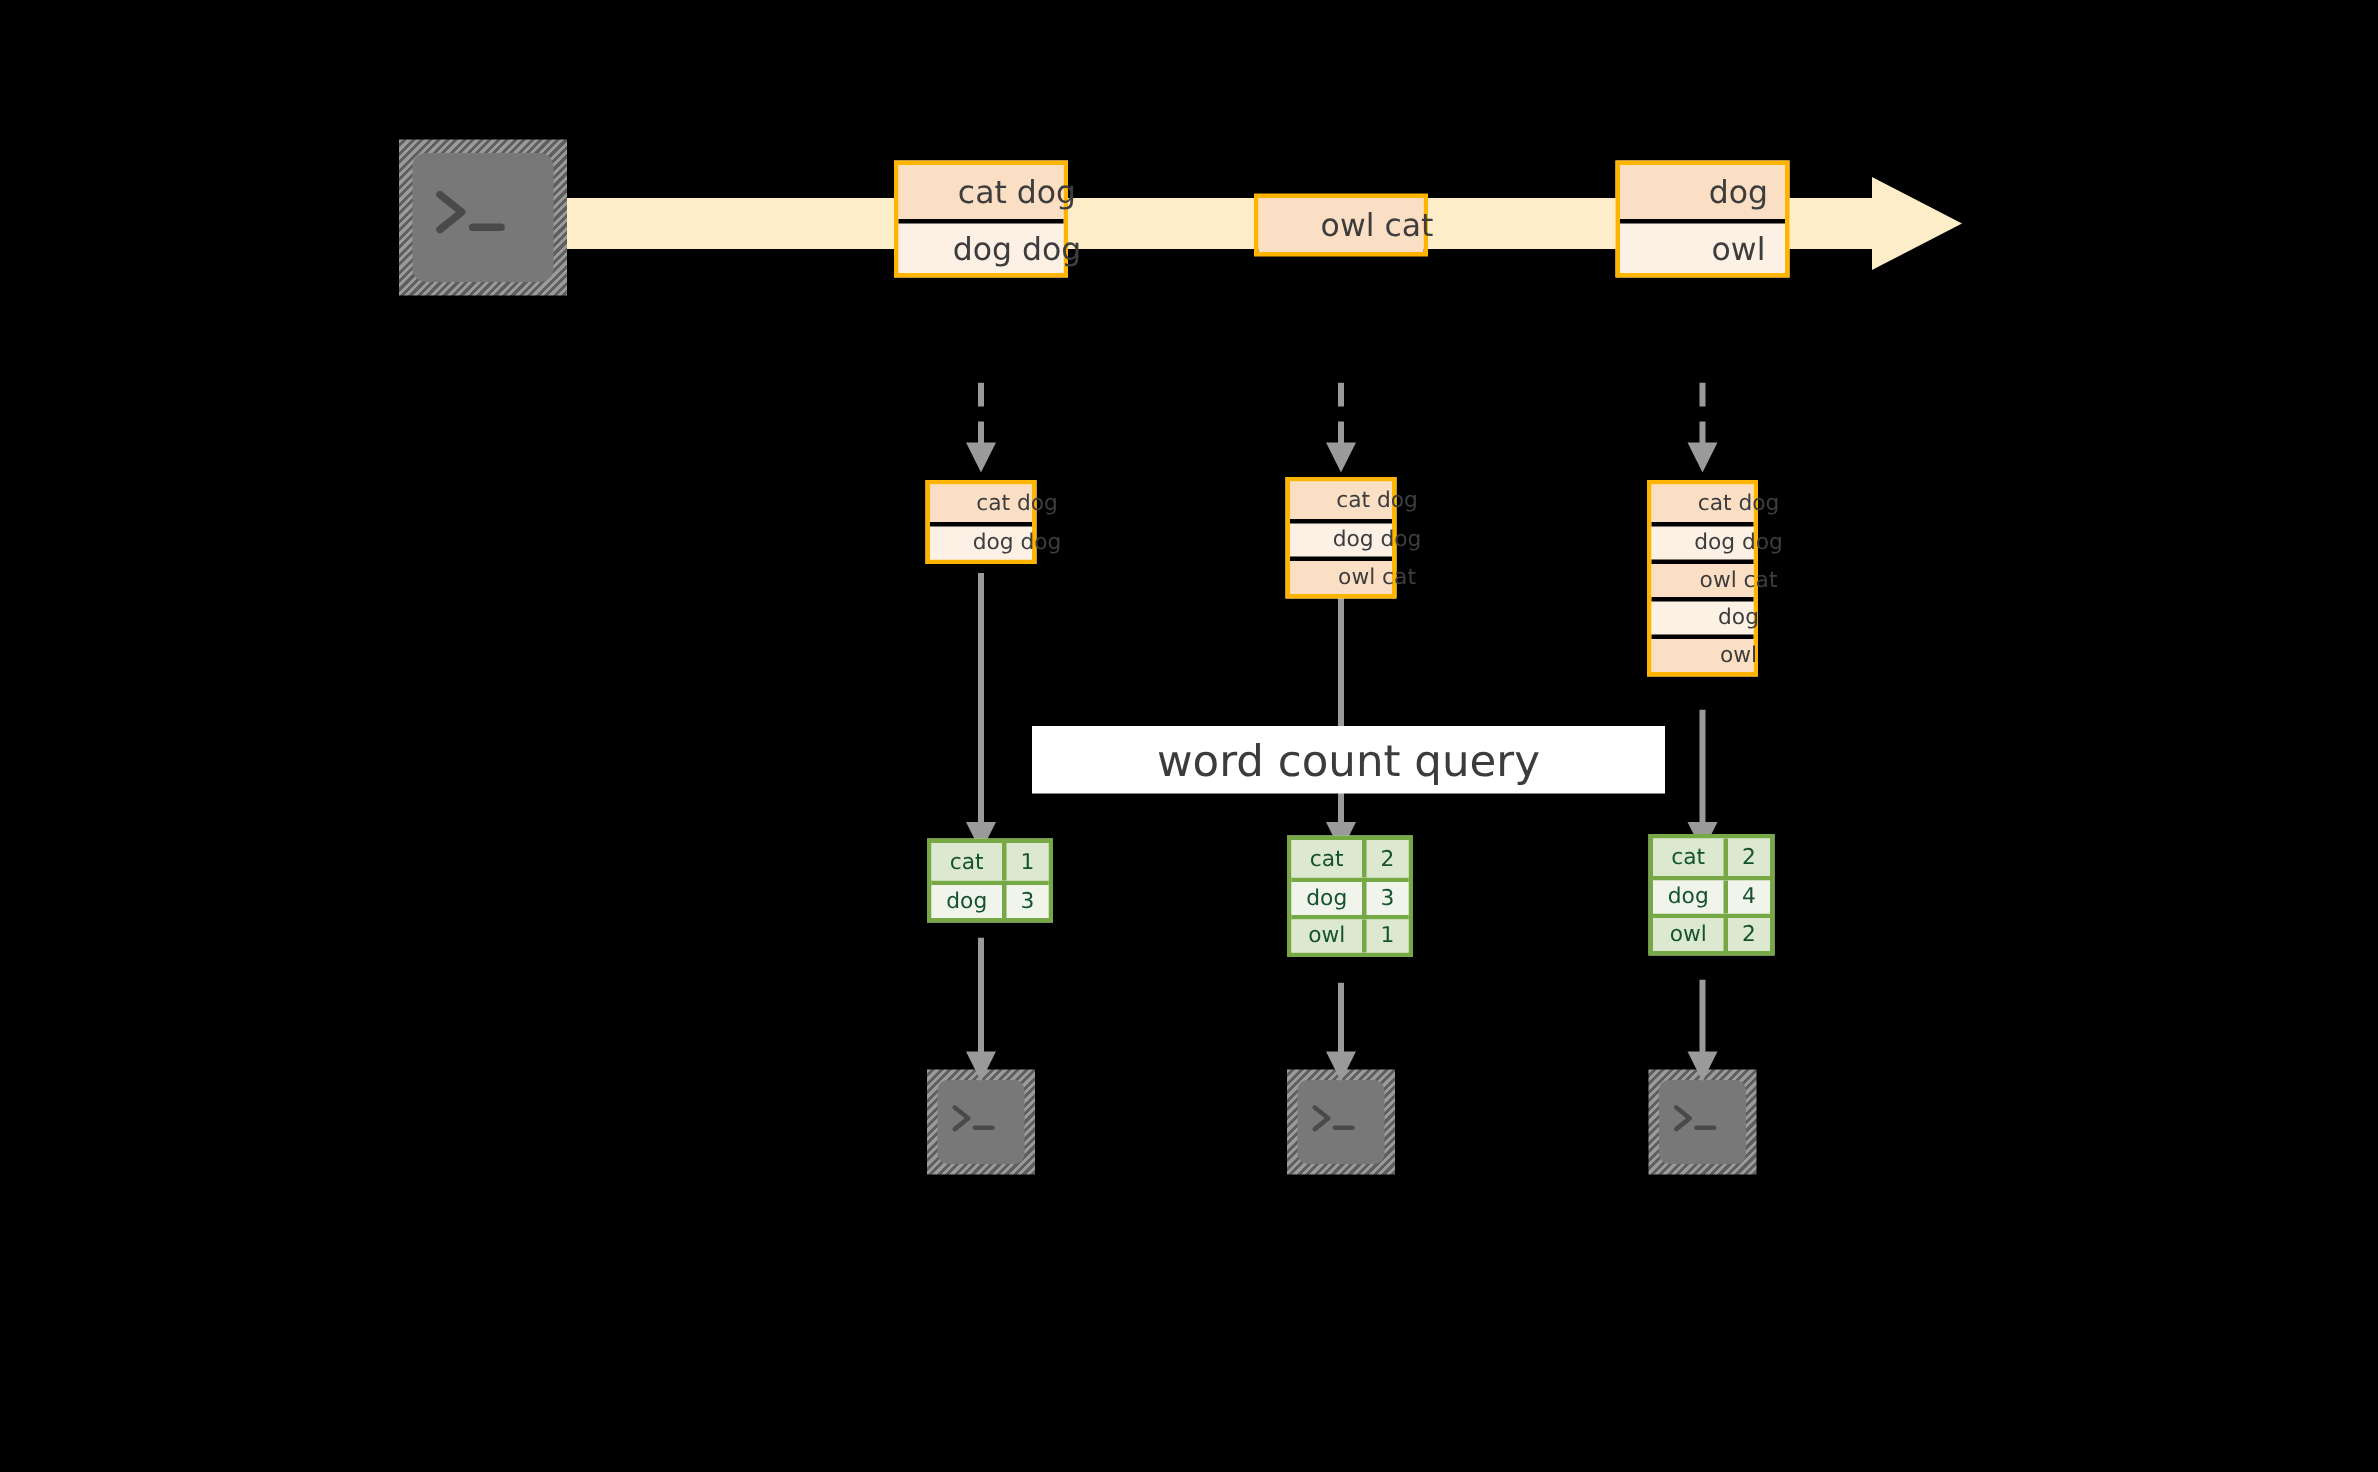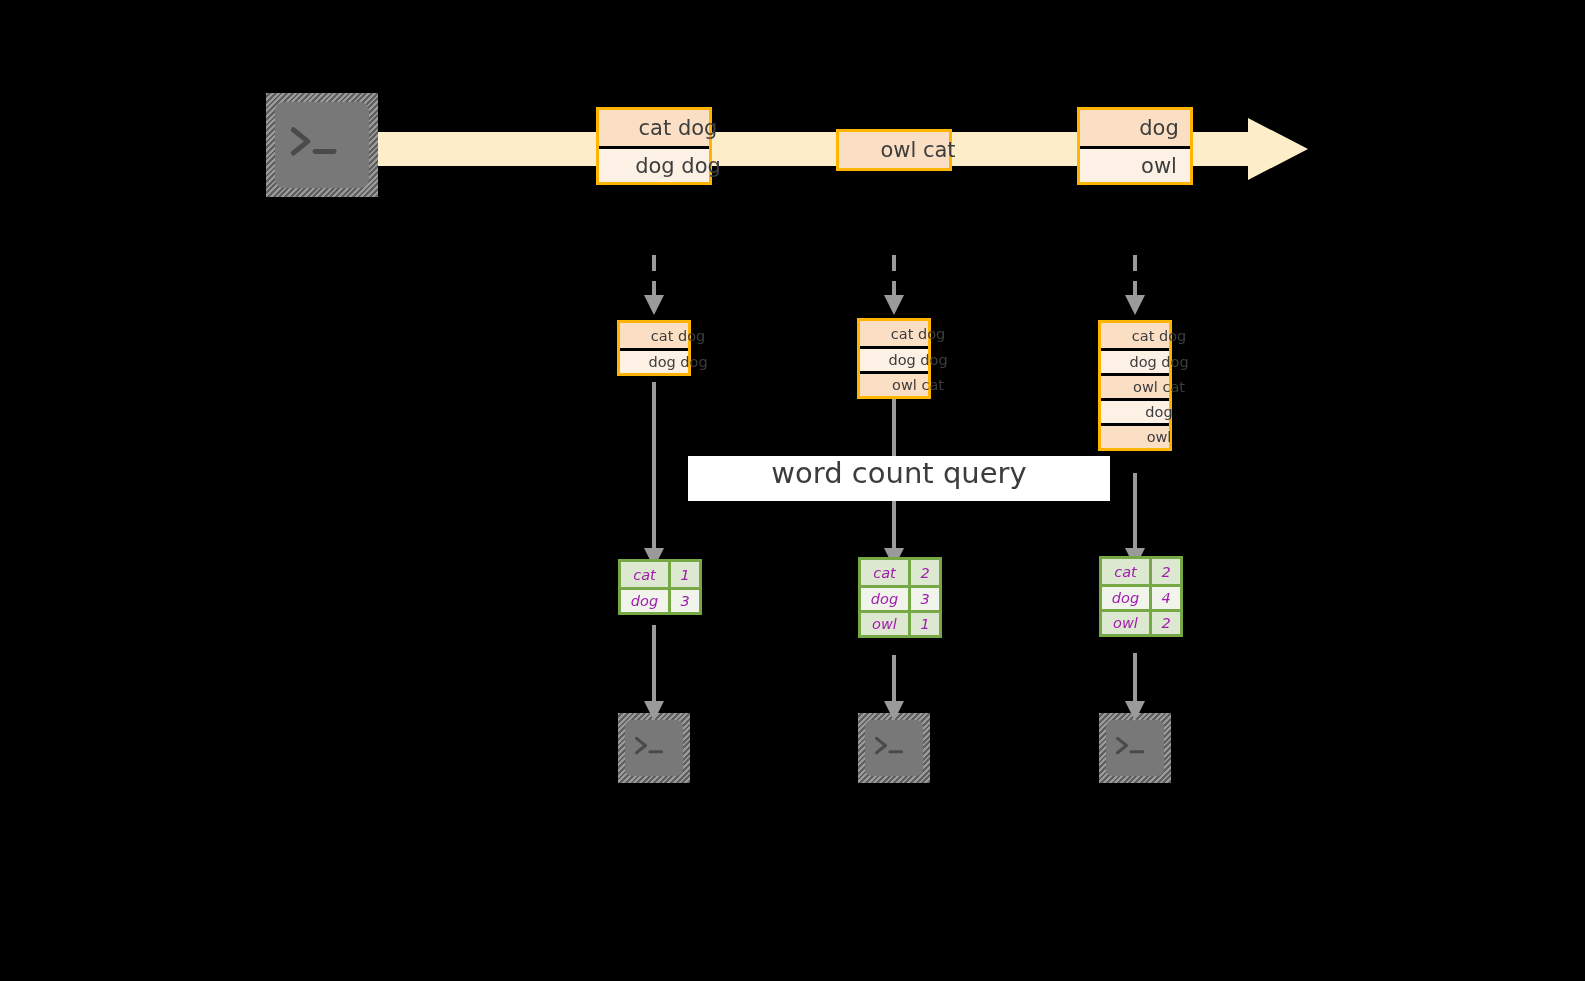--- a/index.html
+++ b/index.html
@@ -95,22 +95,21 @@
     height: 25px;
     box-sizing: border-box;
   }
   .gbox .grow + .grow { border-top: 3px solid #76a845; }
   .gbox .gcell {
     box-sizing: border-box;
     display: flex;
     align-items: center;
     justify-content: center;
     font-size: 14.5px;
-    color: #a21caf;
-    font-style: italic;
+    color: #14532d;
   }
   .gbox .gcell.key { width: 47px; }
   .gbox .gcell.val {
     width: 31px;
     border-left: 3px solid #76a845;
   }
   .gbox .grow.shade .gcell { background: #dde8d0; }
   .gbox .grow.plain .gcell { background: #f0f4ea; }
 
   
@@ -118,22 +117,24 @@
     position: absolute;
     z-index: 3;
   }
 
   
   .banner {
     position: absolute;
     box-sizing: border-box;
     background: #ffffff;
     display: flex;
+    align-items: center;
     justify-content: center;
     z-index: 5;
+    margin-top: 28px;
   }
   .banner span {
     font-size: 29px;
     color: #3c3c3c;
     white-space: nowrap;
   }
 </style>
 </head>
 <body>
 

